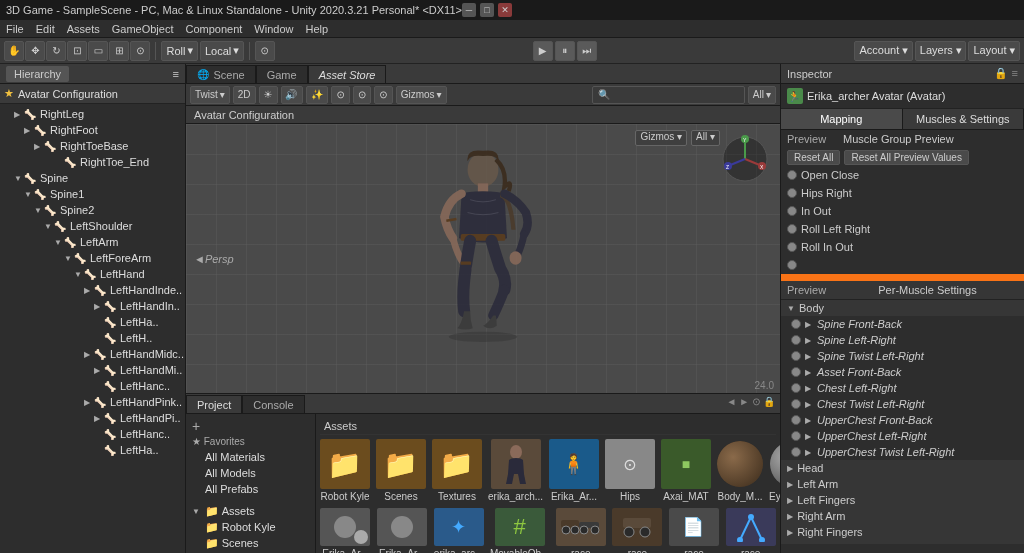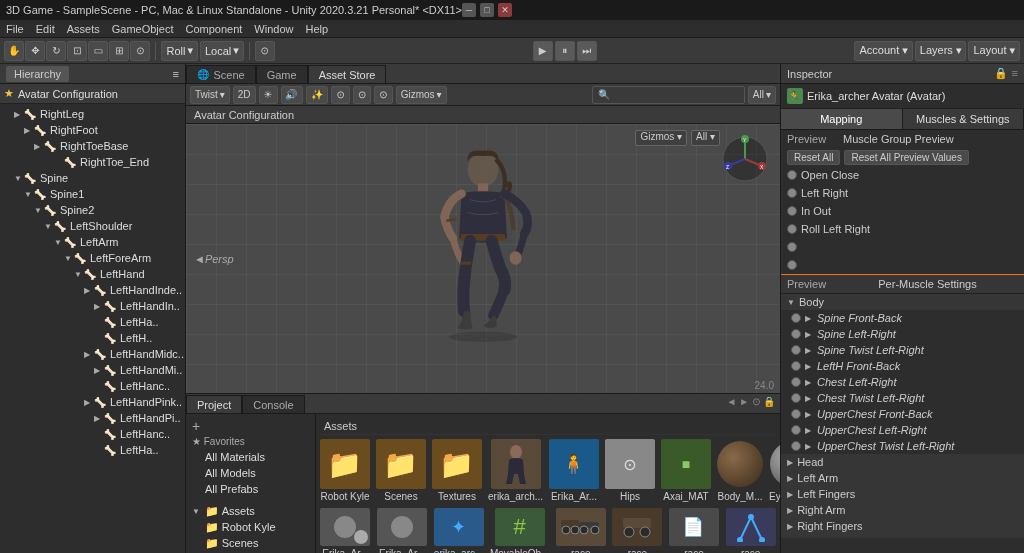--- a/index.html
+++ b/index.html
@@ -162,20 +162,21 @@
       font-size: 11px;
       color: #aaa;
       height: 18px;
       display: flex;
       align-items: center;
       gap: 4px;
     }
     .scene-tab.active {
       background: #3a3a3a;
       color: #ddd;
+      font-style: italic;
     }
     .globe-icon { font-size: 10px; }
     #scene-toolbar {
       height: 22px;
       background: #3a3a3a;
       display: flex;
       align-items: center;
       padding: 0 4px;
       gap: 3px;
       border-bottom: 1px solid #1a1a1a;
@@ -427,21 +428,21 @@
       display: flex;
       align-items: center;
       justify-content: center;
       cursor: pointer;
       font-size: 11px;
       background: #3a3a3a;
       border-right: 1px solid #1a1a1a;
     }
     .insp-tab.active { background: #4a4a4a; color: #fff; }
     .insp-section {
-      border-bottom: 1px solid #f97316;
+      border-bottom: 7px solid #f97316;
     }
     .insp-row {
       display: flex;
       align-items: center;
       padding: 2px 6px;
       height: 18px;
       gap: 4px;
     }
     .insp-label { flex: 1; color: #ccc; font-size: 11px; }
     .circle-indicator {
@@ -1023,32 +1024,33 @@
         <button class="reset-btn">Reset All Preview Values</button>
       </div>
 
       <div class="insp-section">
         <div class="insp-row">
           <div class="circle-indicator"></div>
           <span class="insp-label">Open Close</span>
         </div>
         <div class="insp-row">
           <div class="circle-indicator"></div>
-          <span class="insp-label">Left Right</span>
+          <span class="insp-label">Hips Right</span>
         </div>
         <div class="insp-row">
           <div class="circle-indicator"></div>
           <span class="insp-label">In Out</span>
         </div>
         <div class="insp-row">
           <div class="circle-indicator"></div>
           <span class="insp-label">Roll Left Right</span>
         </div>
         <div class="insp-row">
           <div class="circle-indicator"></div>
+          <span class="insp-label">Roll In Out</span>
         </div>
         <div class="insp-row">
           <div class="circle-indicator"></div>
         </div>
       </div>
 
       <div style="display:flex;align-items:center;padding:3px 6px;border-bottom:1px solid #222;background:#363636;">
         <span class="preview-label">Preview</span>
         <span style="flex:1;font-size:11px;color:#ccc;text-align:center;">Per-Muscle Settings</span>
       </div>
@@ -1068,21 +1070,21 @@
         <span class="muscle-name">Spine Left-Right</span>
       </div>
       <div class="insp-muscle-row">
         <div class="circle-indicator"></div>
         <span class="muscle-arrow">▶</span>
         <span class="muscle-name">Spine Twist Left-Right</span>
       </div>
       <div class="insp-muscle-row">
         <div class="circle-indicator"></div>
         <span class="muscle-arrow">▶</span>
-        <span class="muscle-name">LeftH Front-Back</span>
+        <span class="muscle-name">Asset Front-Back</span>
       </div>
       <div class="insp-muscle-row">
         <div class="circle-indicator"></div>
         <span class="muscle-arrow">▶</span>
         <span class="muscle-name">Chest Left-Right</span>
       </div>
       <div class="insp-muscle-row">
         <div class="circle-indicator"></div>
         <span class="muscle-arrow">▶</span>
         <span class="muscle-name">Chest Twist Left-Right</span>

